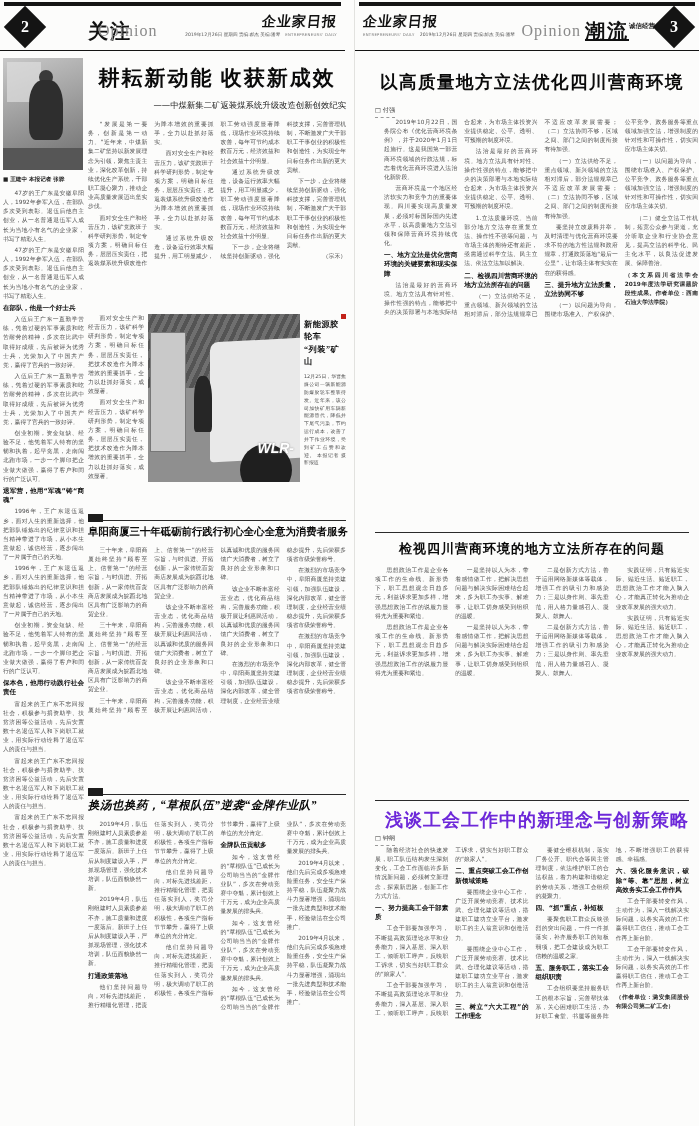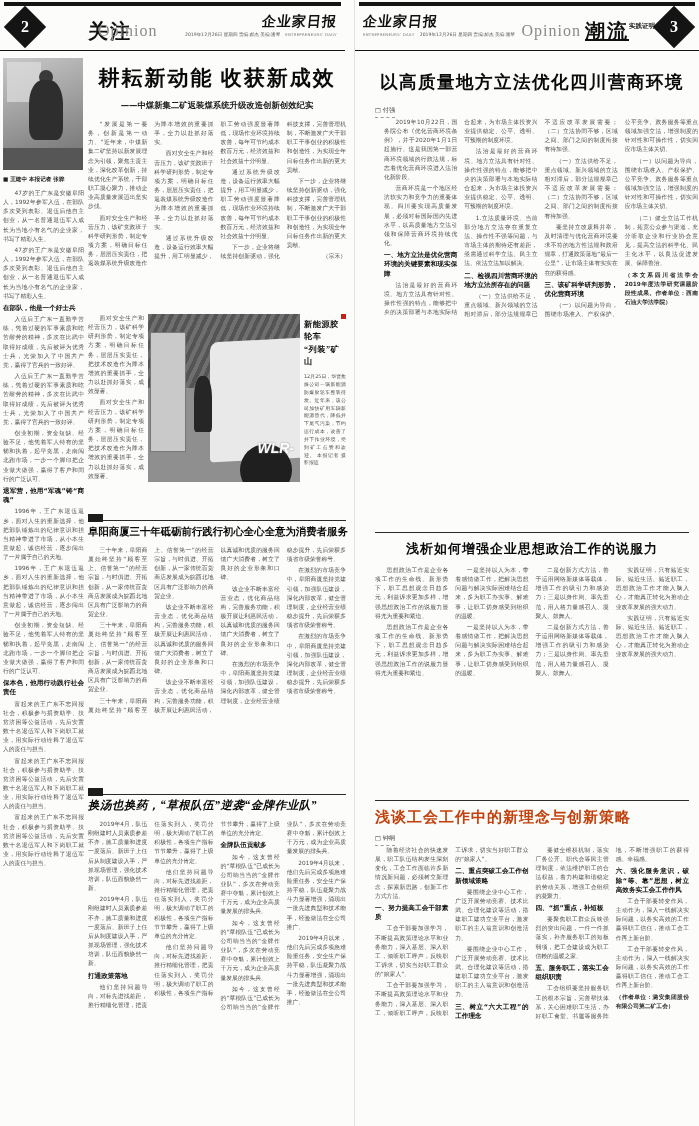--- a/index.html
+++ b/index.html
@@ -42,21 +42,21 @@
   .side-photo .person{position:absolute;left:26px;top:22px;width:34px;height:60px;background:#2e2e2e;border-radius:40% 40% 20% 20%;}
   .side-photo .head{position:absolute;left:36px;top:12px;width:14px;height:14px;background:#3a3a3a;border-radius:50%;}
   .side-photo .desk{position:absolute;left:0;bottom:0;width:80px;height:22px;background:#565656;}
   .side-title{margin-top:26px;font-size:16px;font-weight:900;color:#0d0d0d;line-height:1.65;letter-spacing:2px;
     font-family:"Liberation Serif","DejaVu Serif",serif;}
   .side-byline{margin-top:6px;font-size:5.6px;font-weight:bold;color:#222;}
   .side-flow{margin-top:5px;height:806px;}
   .mainL{position:absolute;left:88px;top:58px;width:258px;}
   .a1-title{position:absolute;left:0;width:258px;top:6px;text-align:center;font-size:21px;font-weight:900;
     color:#0a0a0a;letter-spacing:2px;font-family:"Liberation Serif","DejaVu Serif",serif;white-space:nowrap;}
-  .a1-sub{position:absolute;left:0;width:258px;top:42px;text-align:center;font-size:8.4px;font-weight:bold;color:#1c1c1c;}
+  .a1-sub{position:absolute;left:0;width:258px;top:42px;text-align:right;font-size:8.4px;font-weight:normal;color:#1c1c1c;}
   .a1-body{position:absolute;left:0;top:62px;width:258px;height:190px;}
   .photo-row{position:absolute;left:0;top:256px;width:258px;height:168px;display:flex;gap:4px;}
   .pr-text{width:56px;height:168px;}
   .photo{position:relative;width:152px;height:168px;background:#8f8f8f;overflow:hidden;}
   .photo .roof{position:absolute;left:0;top:0;width:100%;height:44%;
     background:repeating-linear-gradient(115deg,#6f6f6f 0 4px,#545454 4px 8px);}
   .photo .machine{position:absolute;left:2px;top:18px;width:36px;height:120px;background:#c9c9c9;border:1px solid #777;}
   .photo .truck{position:absolute;right:-6px;top:26px;width:96px;height:120px;background:#e9e9e9;border-radius:8px 0 0 4px;transform:skewY(-3deg);}
   .photo .wheel{position:absolute;right:8px;bottom:-14px;width:52px;height:52px;background:#1f1f1f;border-radius:50%;}
   .photo .worker{position:absolute;left:46px;top:62px;width:18px;height:56px;background:#262626;border-radius:40% 40% 10% 10%;}
@@ -81,22 +81,22 @@
   .mainR{position:absolute;left:20px;top:58px;width:314px;}
   .r1-title{position:absolute;left:0;top:12px;width:314px;text-align:center;font-size:17.5px;font-weight:900;
     color:#0a0a0a;letter-spacing:1.5px;font-family:"Liberation Serif","DejaVu Serif",serif;white-space:nowrap;}
   .r1-byline{left:0;top:48px;}
   .r1-body{position:absolute;left:9px;top:60px;width:314px;height:408px;}
   .r-rule1{top:474px;}
   .r2-title{position:absolute;left:0;top:482px;width:314px;text-align:center;font-size:13px;font-weight:900;
     color:#0a0a0a;font-family:"Liberation Serif",serif;letter-spacing:1px;white-space:nowrap;}
   .r2-body{position:absolute;left:0;top:508px;width:314px;height:230px;}
   .r-rule2{top:742px;}
-  .r3-title{position:absolute;left:0;top:750px;width:314px;text-align:left;font-size:15px;font-weight:900;
-    color:#c2410c;font-family:"Liberation Serif",serif;letter-spacing:1px;white-space:nowrap;}
+  .r3-title{position:absolute;left:0;top:750px;width:314px;text-align:right;font-size:18px;font-weight:900;
+    color:#6d28d9;font-family:"Liberation Serif",serif;letter-spacing:1px;white-space:nowrap;}
   .r3-byline{left:0;top:776px;}
   .r3-body{position:absolute;left:0;top:788px;width:314px;height:276px;}
 </style>
 </head>
 <body>
 
 <div class="sheet">
 
   <div class="page" id="pageL">
     <div class="topbar"></div>
@@ -216,49 +216,49 @@
     <div class="topbar"></div>
     <div class="mast" style="left:8px;text-align:left;">
       <div class="mast-cn">企业家日报</div>
       <div class="mast-row">
         <span class="mast-en">ENTREPRENEURS' DAILY</span>
         <span class="dateline">2019年12月26日 星期四 责编:郝杰 美编:潘琴</span>
       </div>
     </div>
     <div class="section-en" style="right:118px;top:22px;">Opinion</div>
     <div class="section-cn" style="right:70px;top:18px;text-decoration:underline;">潮流</div>
-    <div class="section-sub" style="right:44px;top:22px;">实践证明</div>
+    <div class="section-sub" style="right:44px;top:22px;">诚信经营</div>
     <div class="diamond" style="right:10px;top:12px;">
       <span>3</span>
     </div>
     <div class="header-rule"></div>
 
     <div class="mainR">
       <div class="r1-title">以高质量地方立法优化四川营商环境</div>
       <div class="byline-tag r1-byline">□ 付强</div>
       <div class="flow cols4 r1-body">
           <p>2019年10月22日，国务院公布《优化营商环境条例》，并于2020年1月1日起施行。这是我国第一部营商环境领域的行政法规，标志着优化营商环境进入法治化新阶段。</p>
           <p>营商环境是一个地区经济软实力和竞争力的重要体现。四川要实现高质量发展，必须对标国际国内先进水平，以高质量地方立法引领和保障营商环境持续优化。</p>
           <h4>一、地方立法是优化营商环境的关键要素和现实保障</h4>
           <p>法治是最好的营商环境。地方立法具有针对性、操作性强的特点，能够把中央的决策部署与本地实际结合起来，为市场主体投资兴业提供稳定、公平、透明、可预期的制度环境。</p>
           <p>法治是最好的营商环境。地方立法具有针对性、操作性强的特点，能够把中央的决策部署与本地实际结合起来，为市场主体投资兴业提供稳定、公平、透明、可预期的制度环境。</p>
           <p>1.立法质量环境。当前部分地方立法存在重复立法、操作性不强等问题，与市场主体的期待还有差距，亟需通过科学立法、民主立法、依法立法加以解决。</p>
           <h4>二、检视四川营商环境的地方立法所存在的问题</h4>
           <p>（一）立法供给不足，重点领域、新兴领域的立法相对滞后，部分法规规章已不适应改革发展需要；（二）立法协同不够，区域之间、部门之间的制度衔接有待加强。</p>
           <p>（一）立法供给不足，重点领域、新兴领域的立法相对滞后，部分法规规章已不适应改革发展需要；（二）立法协同不够，区域之间、部门之间的制度衔接有待加强。</p>
           <p>要坚持立改废释并举，及时清理与优化营商环境要求不符的地方性法规和政府规章，打通政策落地“最后一公里”，让市场主体有实实在在的获得感。</p>
-          <h4>三、该矿科学研判形势，优化营商环境</h4>
+          <h4>三、提升地方立法质量，立法协同不够</h4>
           <p>（一）以问题为导向，围绕市场准入、产权保护、公平竞争、政务服务等重点领域加强立法，增强制度的针对性和可操作性，切实回应市场主体关切。</p>
           <p>（一）以问题为导向，围绕市场准入、产权保护、公平竞争、政务服务等重点领域加强立法，增强制度的针对性和可操作性，切实回应市场主体关切。</p>
           <p>（二）健全立法工作机制，拓宽公众参与渠道，充分听取企业和行业协会意见，提高立法的科学化、民主化水平，以良法促进发展、保障善治。</p>
           <p class="note">（本文系四川省法学会2019年度法学研究课题阶段性成果。作者单位：西南石油大学法学院）</p>
         </div>
 
       <div class="sep-rule r-rule1"></div>
-      <div class="r2-title">浅析如何增强企业思想政治工作的说服力</div>
+      <div class="r2-title">检视四川营商环境的地方立法所存在的问题</div>
       <div class="flow cols4 r2-body">
           <p>思想政治工作是企业各项工作的生命线。新形势下，职工思想观念日趋多元，利益诉求更加多样，增强思想政治工作的说服力显得尤为重要和紧迫。</p>
           <p>思想政治工作是企业各项工作的生命线。新形势下，职工思想观念日趋多元，利益诉求更加多样，增强思想政治工作的说服力显得尤为重要和紧迫。</p>
           <p>一是坚持以人为本，带着感情做工作，把解决思想问题与解决实际困难结合起来，多为职工办实事、解难事，让职工切身感受到组织的温暖。</p>
           <p>一是坚持以人为本，带着感情做工作，把解决思想问题与解决实际困难结合起来，多为职工办实事、解难事，让职工切身感受到组织的温暖。</p>
           <p>二是创新方式方法，善于运用网络新媒体等载体，增强工作的吸引力和感染力；三是以身作则、率先垂范，用人格力量感召人、凝聚人、鼓舞人。</p>
           <p>二是创新方式方法，善于运用网络新媒体等载体，增强工作的吸引力和感染力；三是以身作则、率先垂范，用人格力量感召人、凝聚人、鼓舞人。</p>
           <p>实践证明，只有贴近实际、贴近生活、贴近职工，思想政治工作才能入脑入心，才能真正转化为推动企业改革发展的强大动力。</p>
           <p>实践证明，只有贴近实际、贴近生活、贴近职工，思想政治工作才能入脑入心，才能真正转化为推动企业改革发展的强大动力。</p>
         </div>

